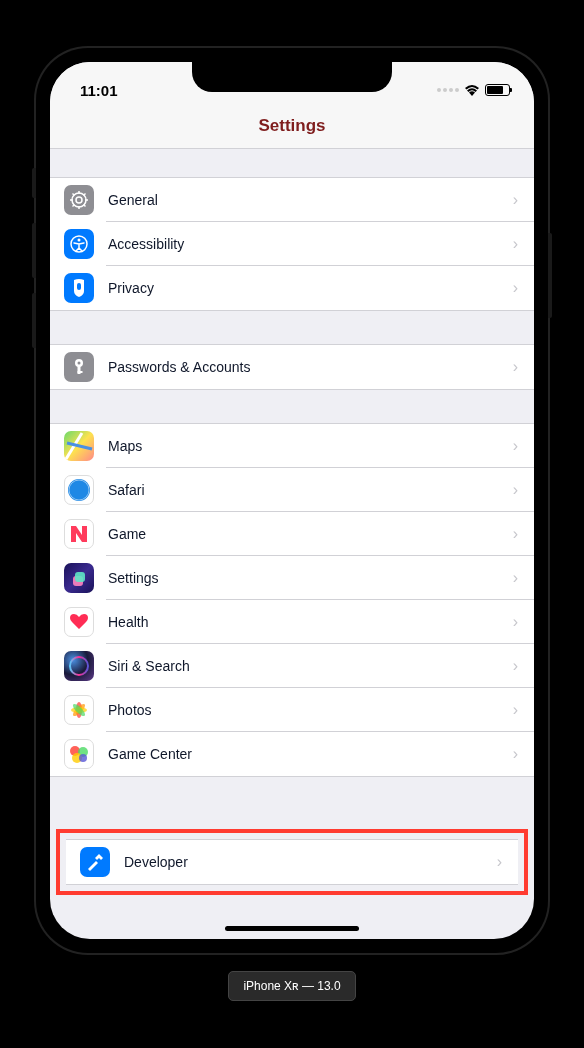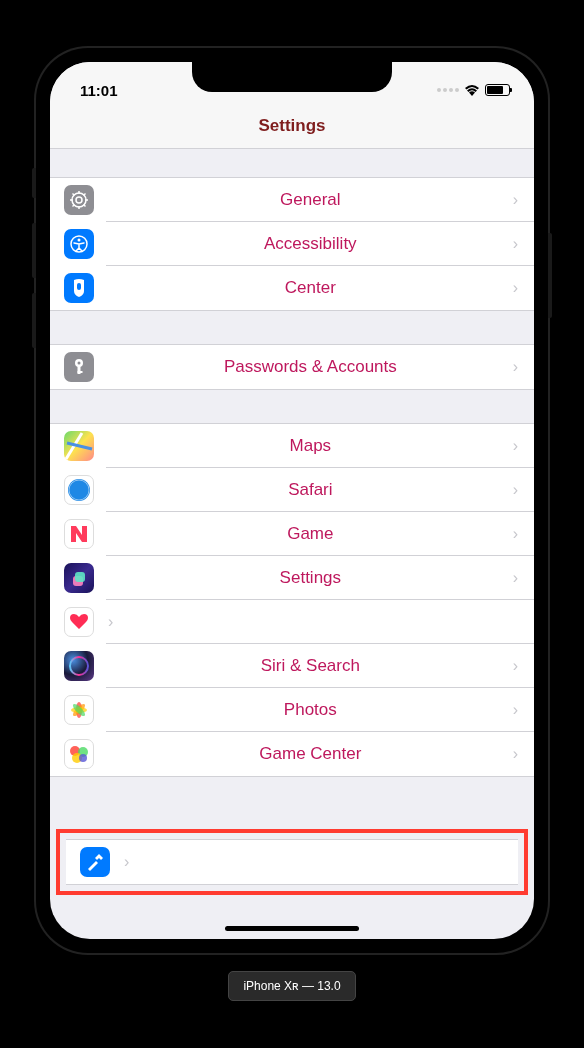--- a/index.html
+++ b/index.html
@@ -181,23 +181,22 @@
       height: 30px;
       border-radius: 7px;
       margin-right: 14px;
       display: flex;
       align-items: center;
       justify-content: center;
       flex-shrink: 0;
     }
     .row-label {
       flex: 1;
-      font-size: 17px;
-      color: #be185d;
-      text-align: center;
+      font-size: 14px;
+      color: #0f172a;
     }
     .chevron {
       color: #c7c7cc;
       font-size: 16px;
     }
     .highlight-box {
       border: 4px solid #ff3b30;
       margin: 52px 6px 0 6px;
       padding: 6px;
       background: #efeff4;
@@ -308,21 +307,21 @@
           <span class="row-label">Accessibility</span>
           <span class="chevron">›</span>
         </div>
         <div class="row">
           <div class="row-icon icon-privacy">
             <svg width="18" height="20" viewBox="0 0 18 20">
                 <path d="M4 2 Q9 0 14 2 L14 13 Q14 17 9 19 Q4 17 4 13 Z" fill="#fff"></path>
                 <rect x="7" y="5" width="4" height="7" rx="2" fill="#007aff"></rect>
               </svg>
           </div>
-          <span class="row-label">Center</span>
+          <span class="row-label">Privacy</span>
           <span class="chevron">›</span>
         </div>
       </div>
 
       <div class="section">
         <div class="row">
           <div class="row-icon icon-passwords">
             <svg width="18" height="20" viewBox="0 0 18 20">
                 <circle cx="9" cy="6" r="4" fill="#fff"></circle>
                 <circle cx="9" cy="6" r="1.5" fill="#8e8e93"></circle>
@@ -376,20 +375,21 @@
           </div>
           <span class="row-label">Settings</span>
           <span class="chevron">›</span>
         </div>
         <div class="row">
           <div class="row-icon icon-health">
             <svg width="20" height="20" viewBox="0 0 20 20">
                 <path d="M10 17 L3 10 Q1 8 1 6 Q1 2 5 2 Q8 2 10 5 Q12 2 15 2 Q19 2 19 6 Q19 8 17 10 Z" fill="#ff2d55"></path>
               </svg>
           </div>
+          <span class="row-label">Health</span>
           <span class="chevron">›</span>
         </div>
         <div class="row">
           <div class="row-icon icon-siri">
             <svg width="24" height="24" viewBox="0 0 24 24">
                 <circle cx="12" cy="12" r="9" fill="none" stroke="url(#sg)" stroke-width="2"></circle>
                 <defs>
                   <linearGradient id="sg">
                     <stop offset="0%" stop-color="#5ac8fa"></stop>
                     <stop offset="50%" stop-color="#ff2d92"></stop>
@@ -431,20 +431,21 @@
 
       <div class="highlight-box">
         <div class="section">
           <div class="row">
             <div class="row-icon icon-developer">
               <svg width="20" height="20" viewBox="0 0 20 20">
                   <path d="M3 17 L11 9 L13 11 L5 19 Z" fill="#fff"></path>
                   <path d="M10 6 L14 2 L18 6 L16 8 L14 6 L12 8 Z" fill="#fff"></path>
                 </svg>
             </div>
+            <span class="row-label">Developer</span>
             <span class="chevron">›</span>
           </div>
         </div>
       </div>
 
     </div>
 
     <div class="home-indicator"></div>
   </div>
 </div>

